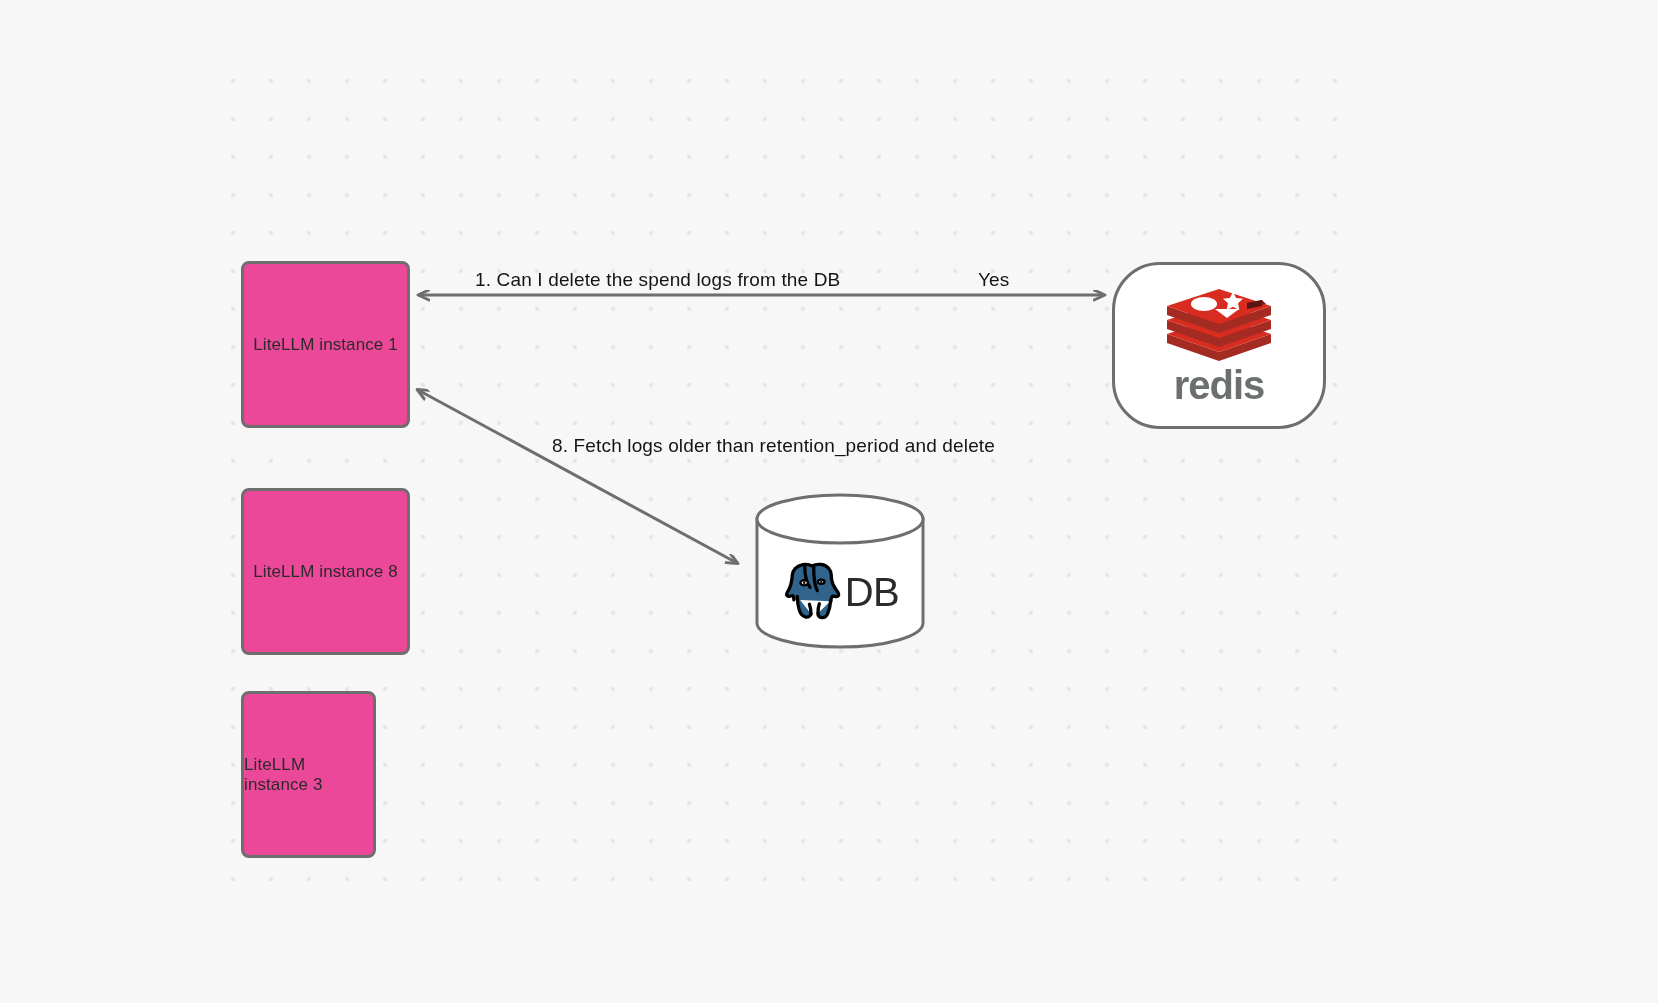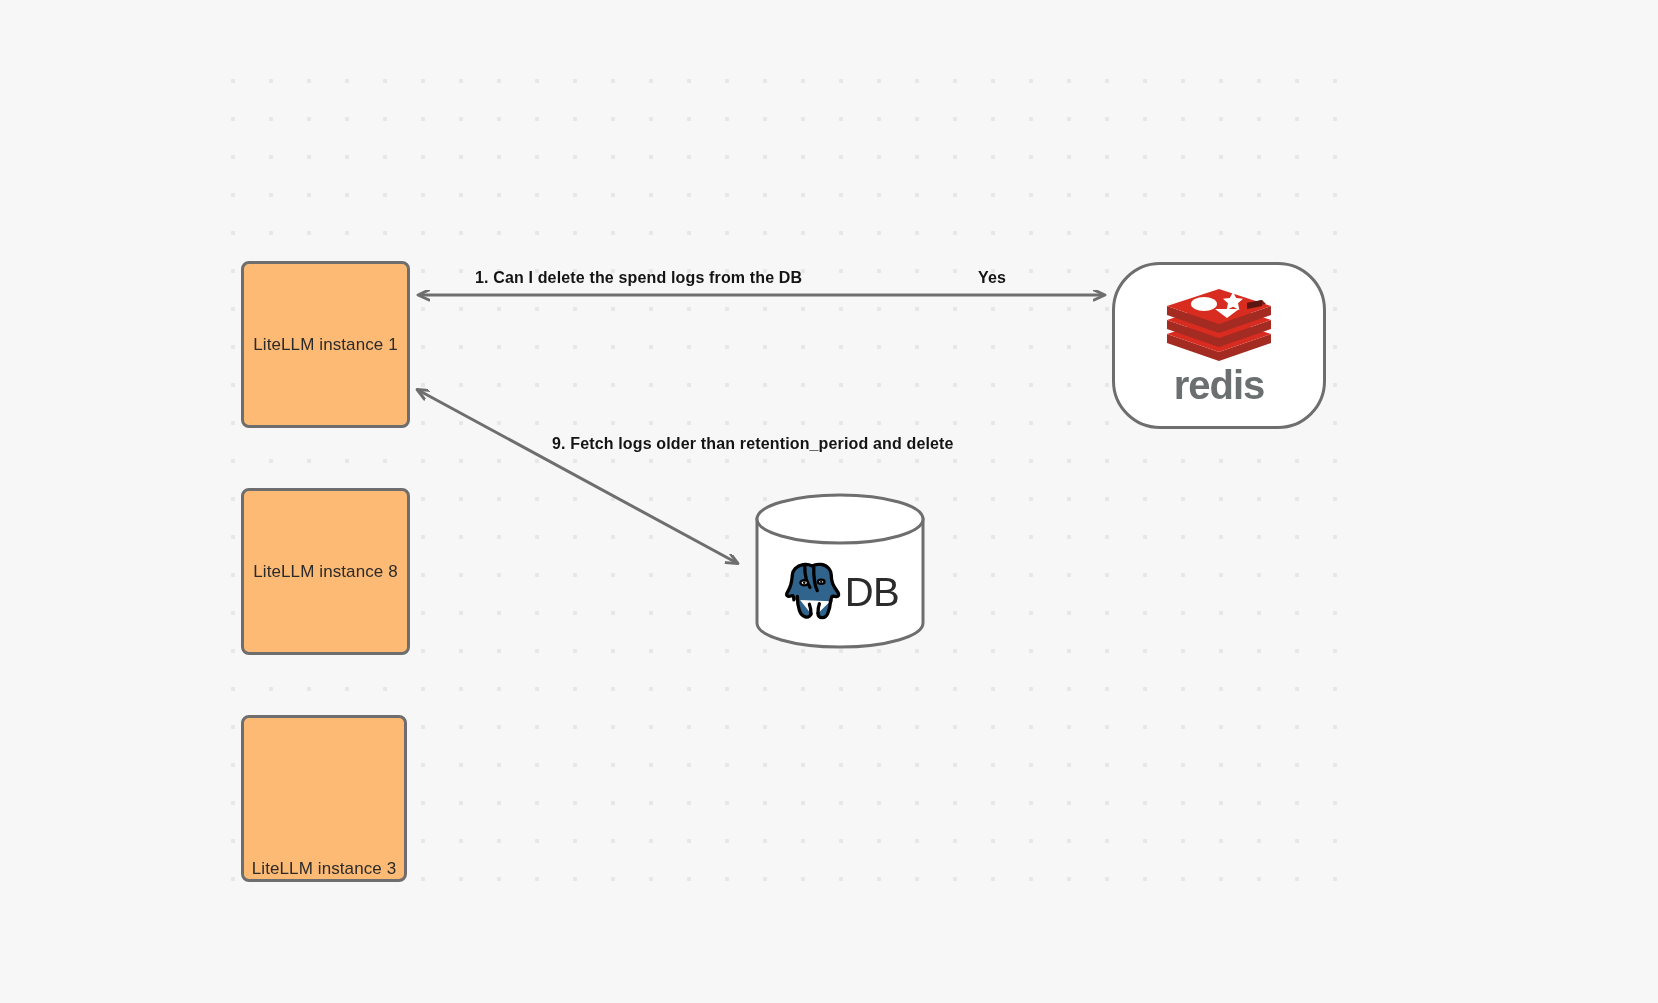--- a/index.html
+++ b/index.html
@@ -33,36 +33,36 @@
   #edges {
     position: absolute;
     left: 0; top: 0;
     width: 1658px;
     height: 1003px;
   }
   
   .node-box {
     position: absolute;
     box-sizing: border-box;
-    background: #fdba74;
+    background: #ec4899;
     border: 3px solid #6e6e6e;
     border-radius: 8px;
     display: flex;
     align-items: center;
     justify-content: center;
   }
   .node-box-label {
     font-size: 17px;
     color: #2b2b2b;
     font-family: "Liberation Sans", sans-serif;
     letter-spacing: 0.1px;
   }
   #node-litellm-1 { left: 241px; top: 261px; width: 169px; height: 167px; }
   #node-litellm-2 { left: 241px; top: 488px; width: 169px; height: 167px; }
-  #node-litellm-3 { left: 241px; top: 715px; width: 166px; height: 167px; align-items: flex-end; }
+  #node-litellm-3 { left: 241px; top: 691px; width: 135px; height: 167px; }
 
   
   #node-redis {
     position: absolute;
     left: 1112px;
     top: 262px;
     width: 214px;
     height: 167px;
     box-sizing: border-box;
     background: #ffffff;
@@ -109,22 +109,22 @@
     font-size: 40px;
     color: #2b2b2b;
     letter-spacing: -0.5px;
     line-height: 1;
   }
 
   
   .edge-label {
     position: absolute;
     font-family: "Liberation Sans", sans-serif;
-    font-weight: bold;
-    font-size: 16px;
+    font-weight: normal;
+    font-size: 19px;
     color: #141414;
     white-space: nowrap;
     letter-spacing: 0.15px;
   }
   #edge-label-1 { left: 475px; top: 269px; }
   #edge-label-yes { left: 966px; top: 269px; margin-left: 12px; }
   #edge-label-2 { left: 552px; top: 435px; }
 </style>
 </head>
 <body>
@@ -205,15 +205,15 @@
       <path d="M84 16 L99 13 L103 17 L88 20 Z" fill="#7a1d16"></path>
       <path d="M84 16 L99 13 L99 19 L84 22 Z" fill="#5c1611"></path>
     </svg>
     <div class="redis-wordmark">redis</div>
   </div>
 
   <div class="edge-label" id="edge-label-1">1.  Can I delete the spend logs from the DB</div>
 
   <div class="edge-label" id="edge-label-yes">Yes</div>
 
-  <div class="edge-label" id="edge-label-2">9.  Fetch logs older than retention_period and delete</div>
+  <div class="edge-label" id="edge-label-2">8.  Fetch logs older than retention_period and delete</div>
 
 </div>
 
 </body></html>

